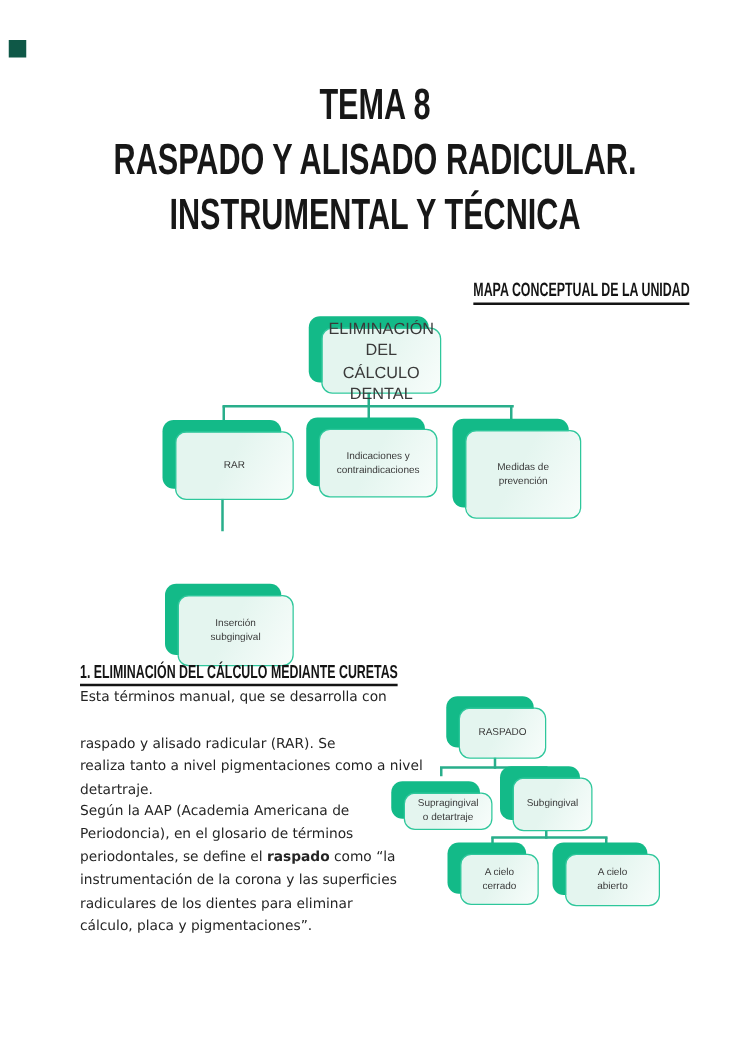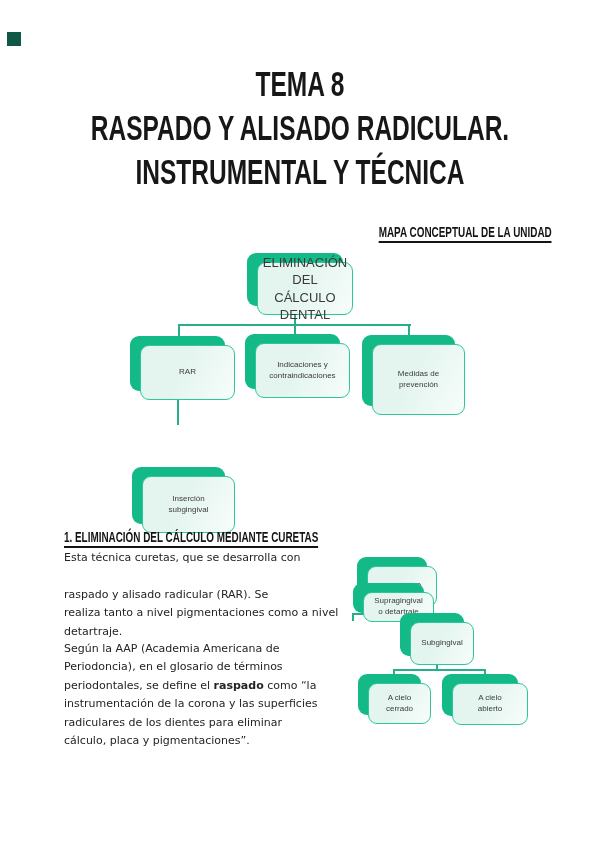--- a/index.html
+++ b/index.html
@@ -105,41 +105,41 @@
       <span class="node-label">Inserción
 subgingival</span>
     </div>
   </div>
 </div>
 
 <div class="sec-heading-wrap">
   <span class="sec-heading">1. ELIMINACIÓN DEL CÁLCULO MEDIANTE CURETAS</span>
 </div>
 
-<div class="para" style="top:549px;"><span>Esta técnica curetas, que se desarrolla con</span><br><br><span style="font-weight: 400;">raspado y alisado radicular (RAR)</span><span>. Se</span><br><span>realiza tanto a nivel pigmentaciones como a nivel</span><br><span>detartraje.</span></div>
+<div class="para" style="top:549px;"><span>Esta términos manual, que se desarrolla con</span><br><br><span style="font-weight: 400;">raspado y alisado radicular (RAR)</span><span>. Se</span><br><span>realiza tanto a nivel pigmentaciones como a nivel</span><br><span>detartraje.</span></div>
 <div class="para" style="top:640px;"><span>Según la AAP (Academia Americana de</span><br><span>Periodoncia), en el glosario de términos</span><br><span>periodontales, se define el </span><span style="font-weight: 700;">raspado</span><span> como “la</span><br><span>instrumentación de la corona y las superficies</span><br><span>radiculares de los dientes para eliminar</span><br><span>cálculo, placa y pigmentaciones”.</span></div>
 
 <div class="abs" style="left:0;top:0;width:600px;height:848px;">
 
   <div class="cline" style="left:395px;top:606px;width:2px;height:9px;"></div>
   <div class="cline" style="left:352px;top:613px;width:86px;height:2px;"></div>
   <div class="cline" style="left:352px;top:614px;width:2px;height:7px;"></div>
   <div class="cline" style="left:436px;top:614px;width:2px;height:7px;"></div>
   <div class="cline" style="left:436px;top:664px;width:2px;height:7px;"></div>
   <div class="cline" style="left:393px;top:669px;width:93px;height:2px;"></div>
   <div class="cline" style="left:393px;top:670px;width:2px;height:6px;"></div>
   <div class="cline" style="left:484px;top:670px;width:2px;height:6px;"></div>
 
   <div class="node" style="left:367px;top:566px;width:70px;height:41px;">
     <div class="node-shadow"></div>
     <div class="node-face">
       <span class="node-label">RASPADO</span>
     </div>
   </div>
-  <div class="node" style="left:323px;top:592px;width:71px;height:30px;margin-left:40px;">
+  <div class="node" style="left:323px;top:634px;width:71px;height:30px;">
     <div class="node-shadow"></div>
     <div class="node-face">
       <span class="node-label">Supragingival
 o detartraje</span>
     </div>
   </div>
   <div class="node" style="left:410px;top:622px;width:64px;height:43px;">
     <div class="node-shadow"></div>
     <div class="node-face">
       <span class="node-label">Subgingival</span>

